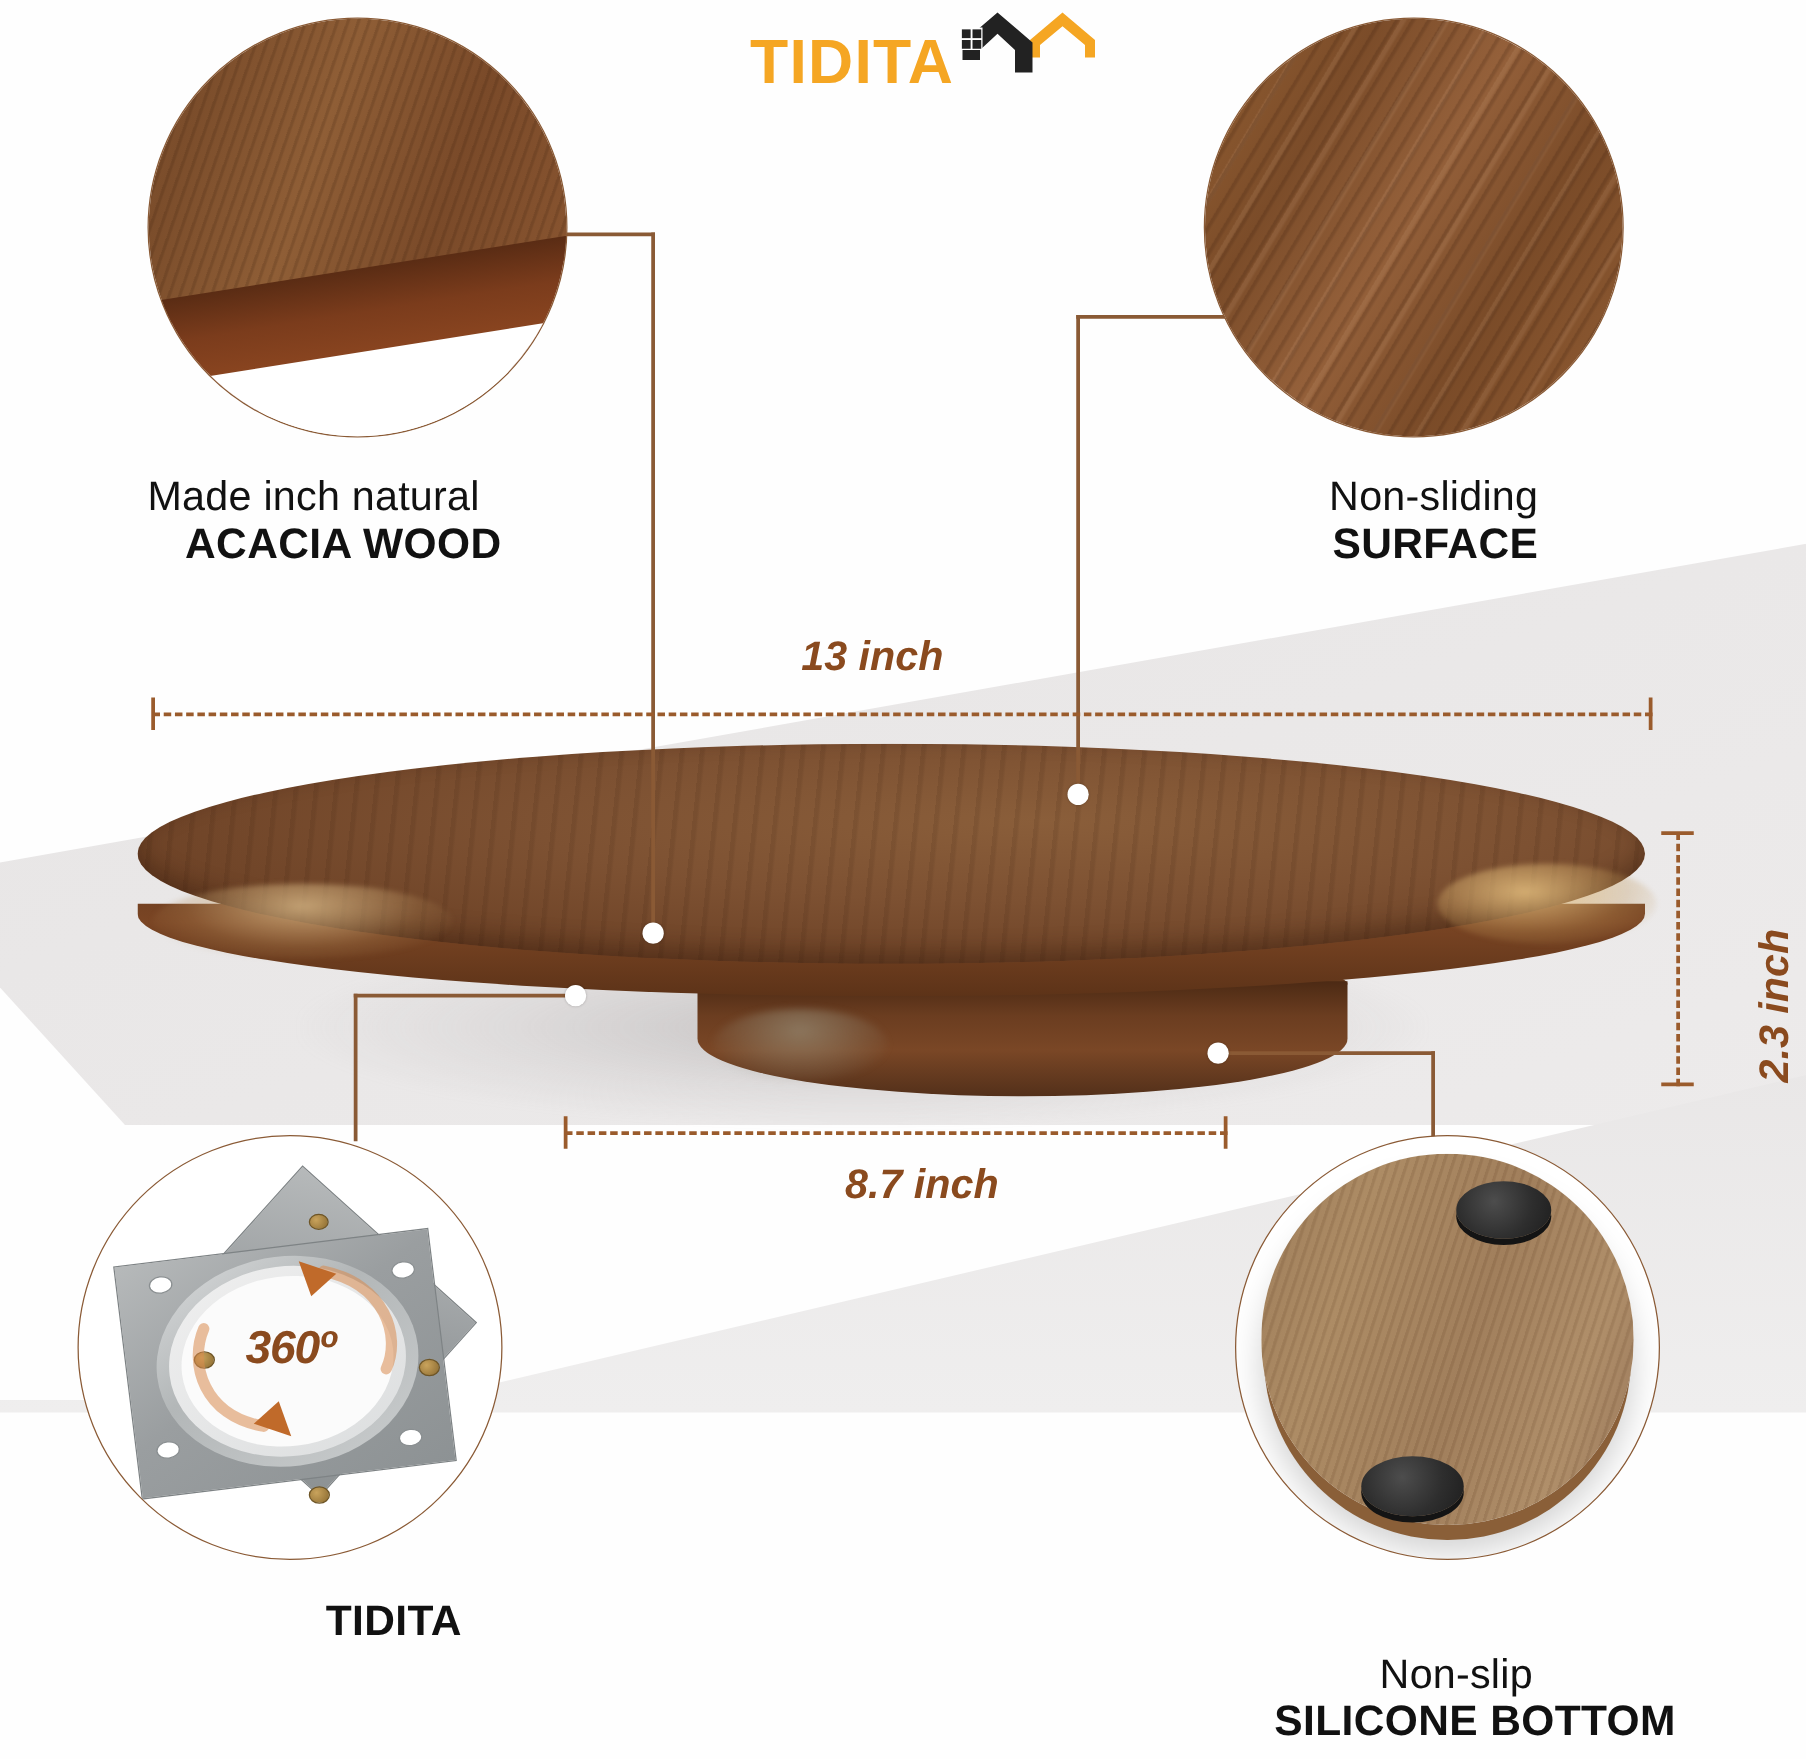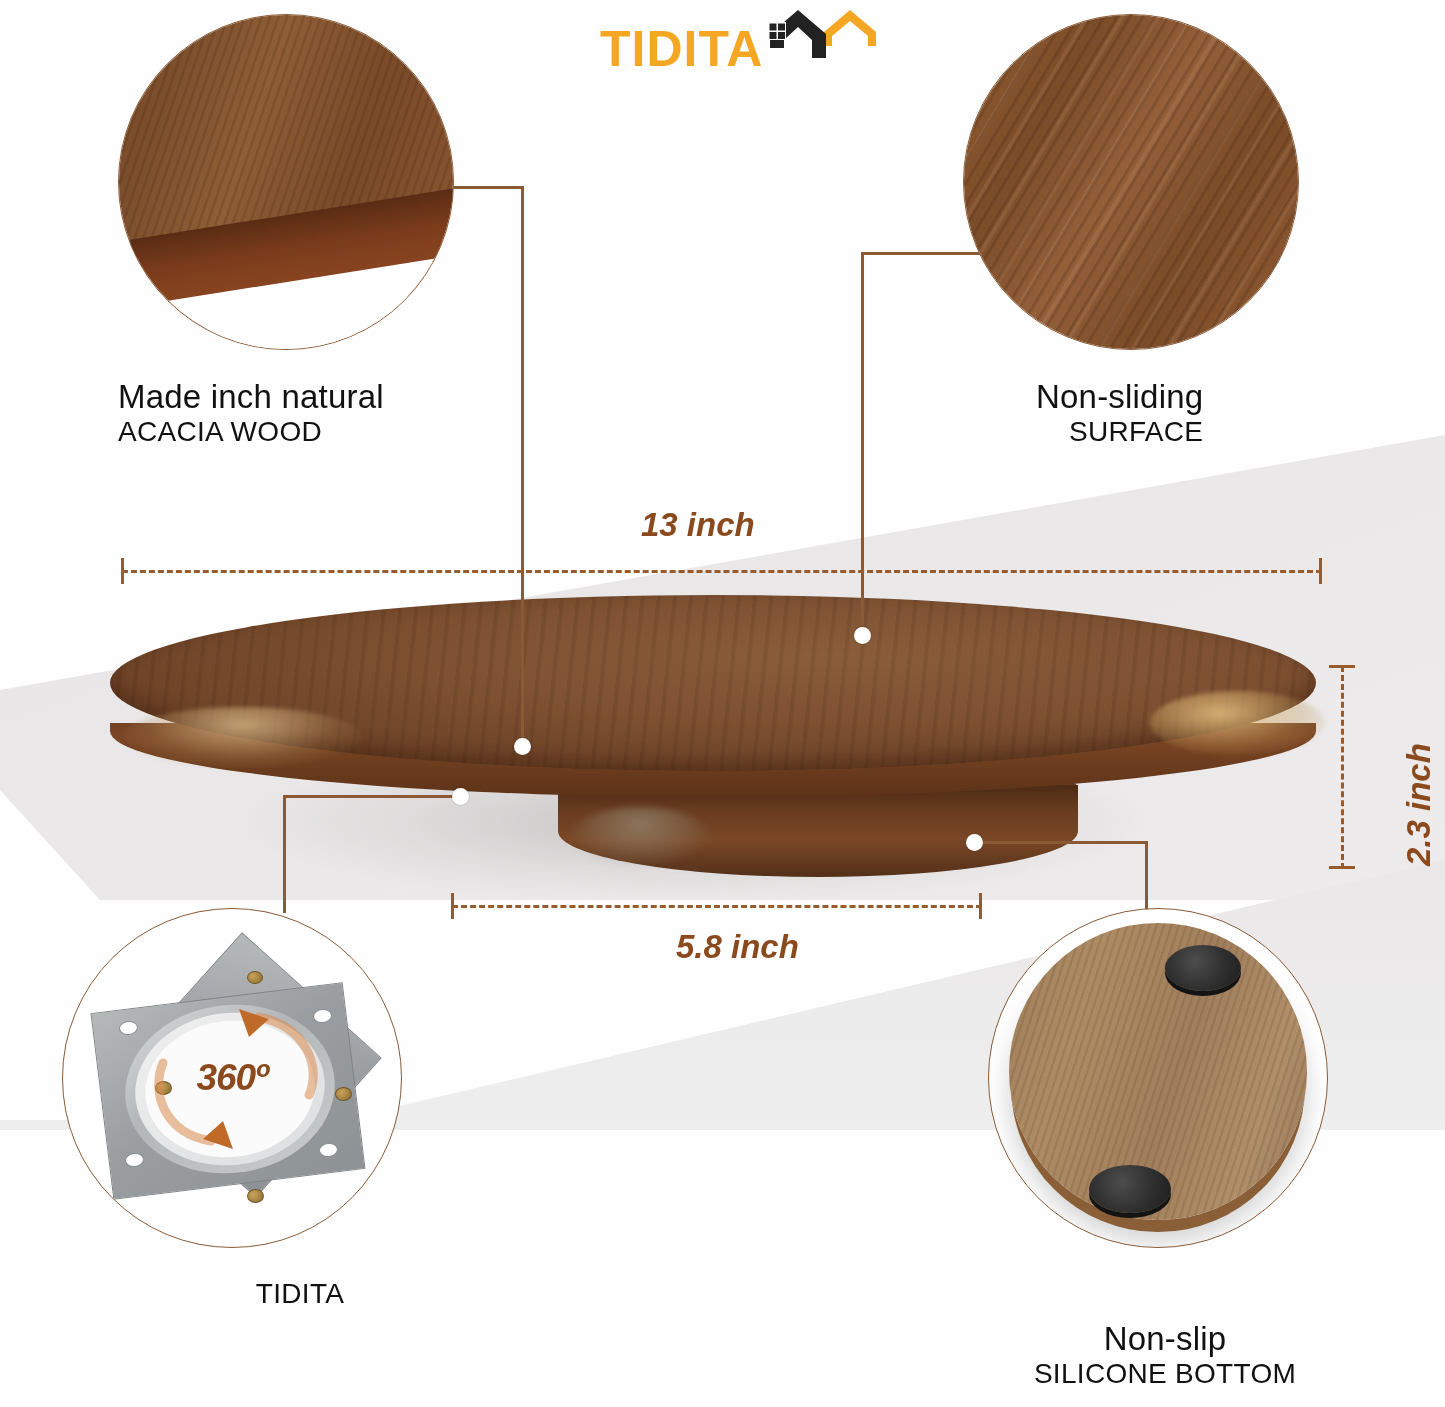--- a/index.html
+++ b/index.html
@@ -103,21 +103,21 @@
   }
   .sil-pad{
     position:absolute;border-radius:50%;
     background:radial-gradient(circle at 40% 35%,#4d4d4d 0%,#2e2e2e 55%,#1d1d1d 100%);
     box-shadow:0 5px 0 0 #141414;
   }
 
   
   .lbl{position:absolute;z-index:35;color:#111;}
   .lbl .t1{font-size:33px;font-weight:300;line-height:1.15;letter-spacing:.2px;}
-  .lbl .t2{font-size:28px;font-weight:normal;line-height:1.15;letter-spacing:.3px;}
+  .lbl .t2{font-size:34px;font-weight:bold;line-height:1.15;letter-spacing:.3px;margin-left:30px;}
   #label-acacia{left:118px;top:378px;text-align:left;}
   #label-surface{left:1036px;top:378px;text-align:right;}
   #label-bearing{left:150px;top:1278px;text-align:center;width:300px;}
   #label-silicone{left:930px;top:1320px;text-align:center;width:470px;}
 
   
   .co{position:absolute;background:#8a5a35;z-index:25;}
   .co-h{height:3px;}
   .co-v{width:3px;}
   .dot{
@@ -284,21 +284,21 @@
   </div>
 
   <div class="dim-h" style="left:122px;top:570px;width:1200px;"></div>
   <div class="cap-v" style="left:121px;top:558px;height:26px;"></div>
   <div class="cap-v" style="left:1319px;top:558px;height:26px;"></div>
   <div class="dim-text" style="left:613px;top:506px;margin-left:28px;">13 inch</div>
 
   <div class="dim-h" style="left:452px;top:905px;width:530px;"></div>
   <div class="cap-v" style="left:451px;top:893px;height:26px;"></div>
   <div class="cap-v" style="left:979px;top:893px;height:26px;"></div>
-  <div class="dim-text" style="left:676px;top:928px;">5.8 inch</div>
+  <div class="dim-text" style="left:676px;top:928px;">8.7 inch</div>
 
   <div class="dim-v" style="left:1341px;top:666px;height:203px;"></div>
   <div class="cap-h" style="left:1329px;top:665px;width:26px;"></div>
   <div class="cap-h" style="left:1329px;top:866px;width:26px;"></div>
   <div class="dim-text" id="dim-height-text" style="left:1400px;top:866px;">2.3 inch</div>
 
   <div class="lbl" id="label-acacia">
     <div class="t1">Made inch natural</div>
     <div class="t2">ACACIA WOOD</div>
   </div>

